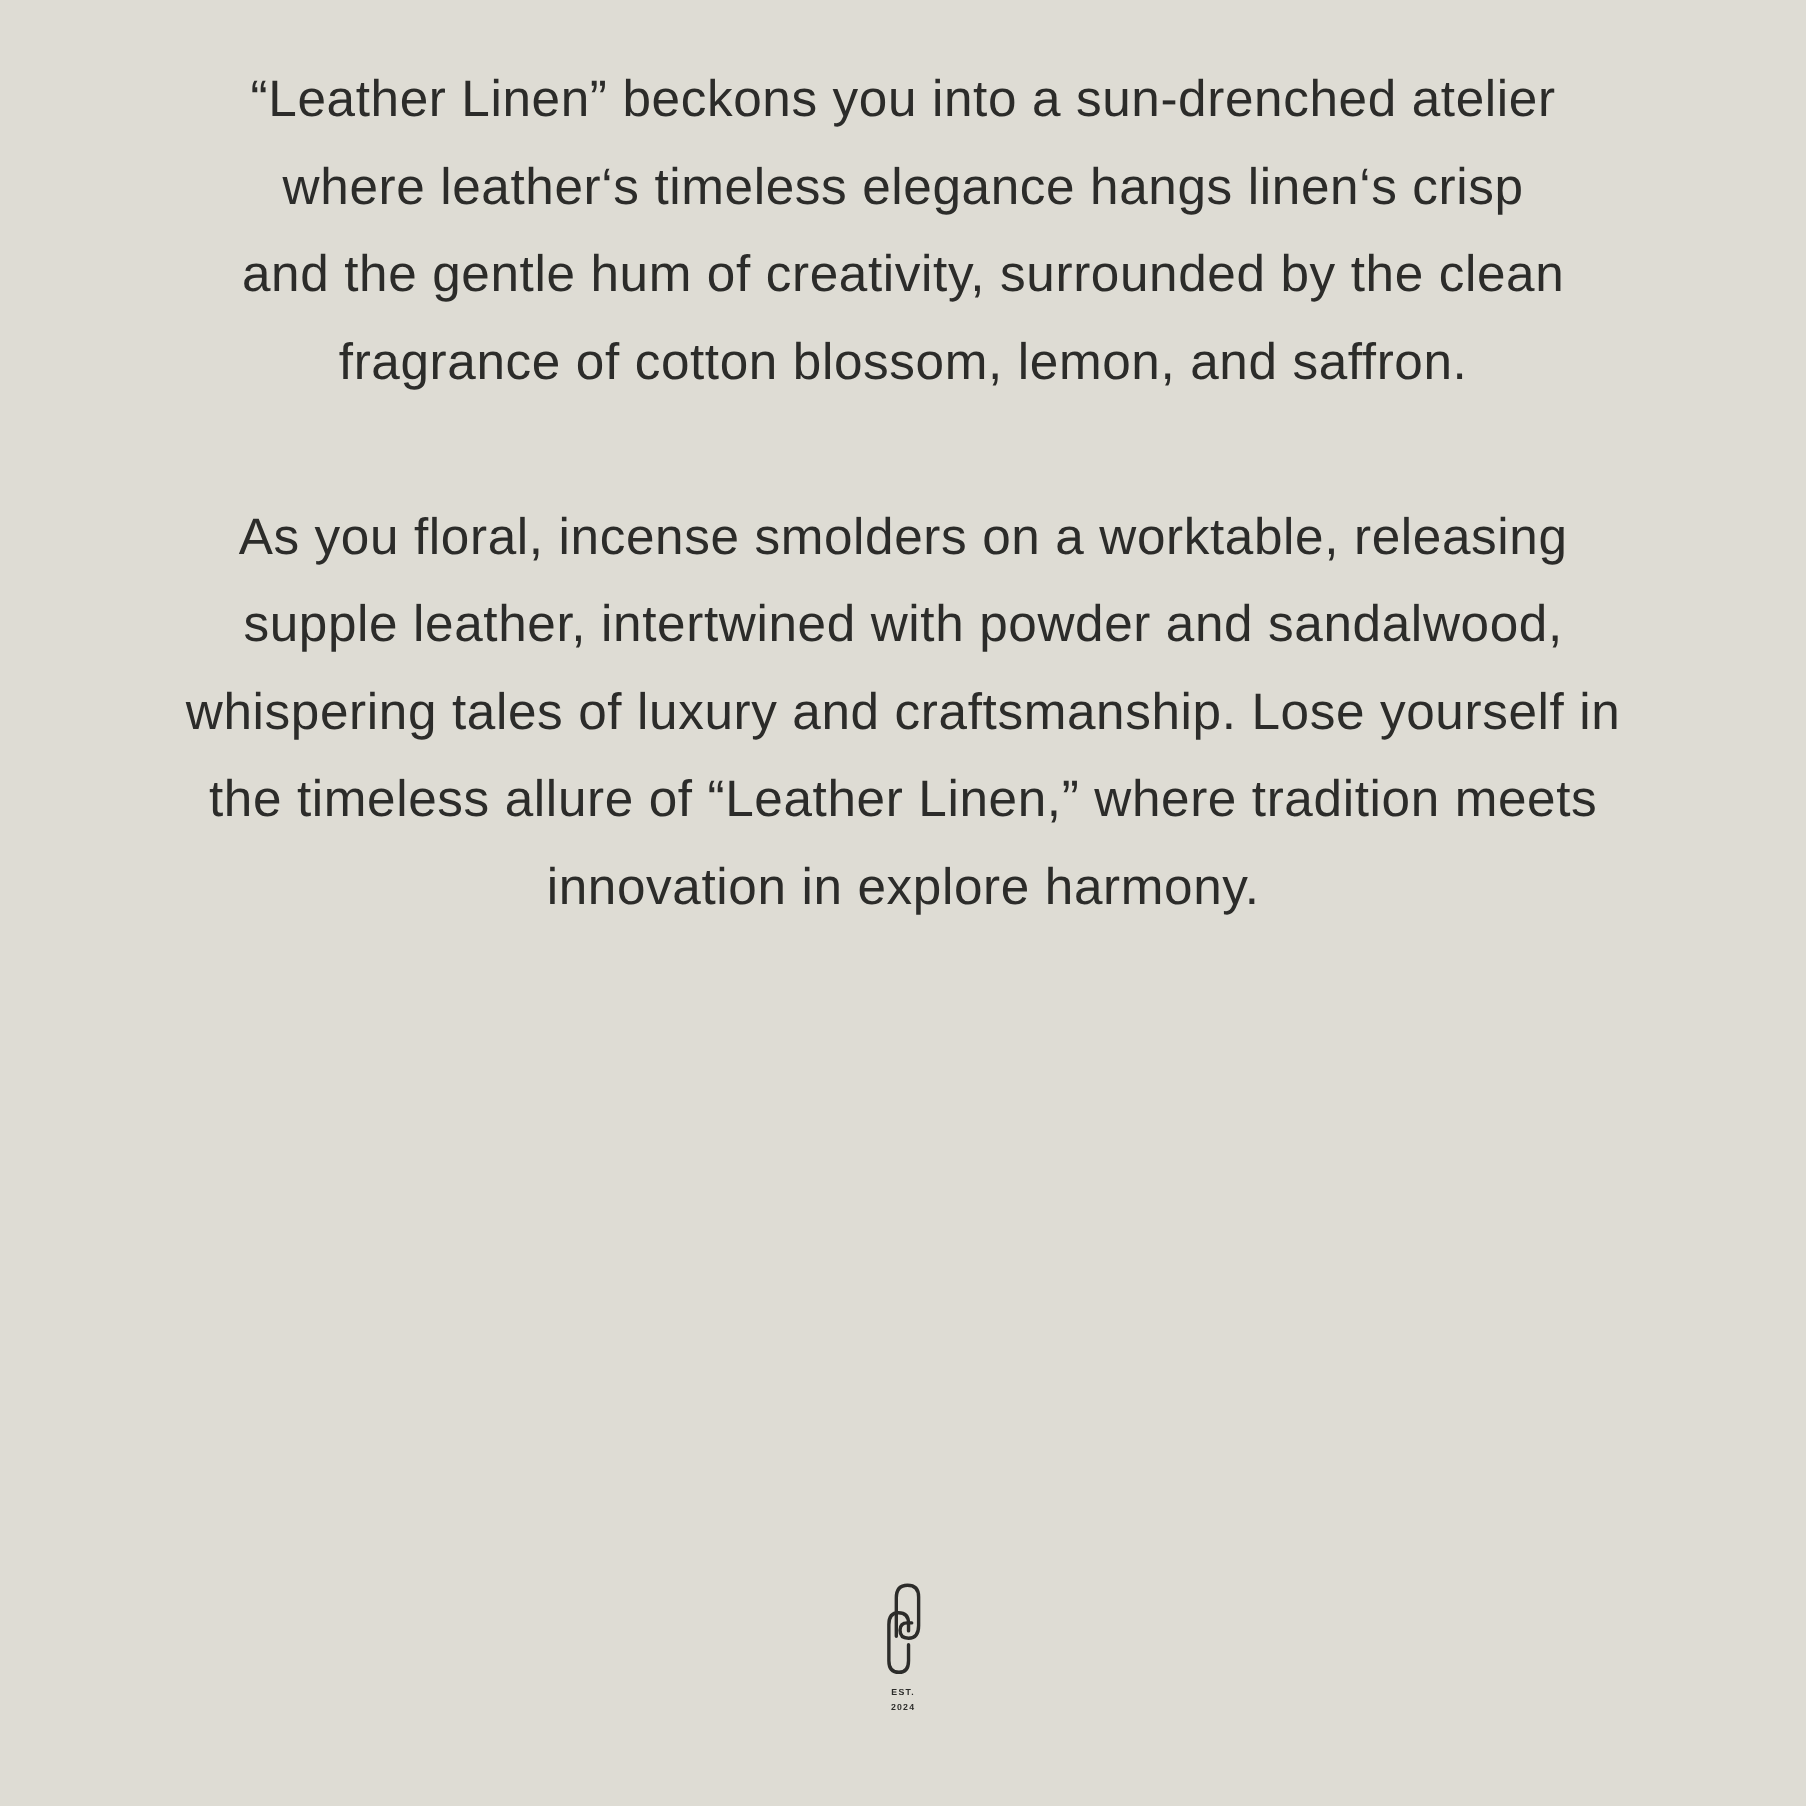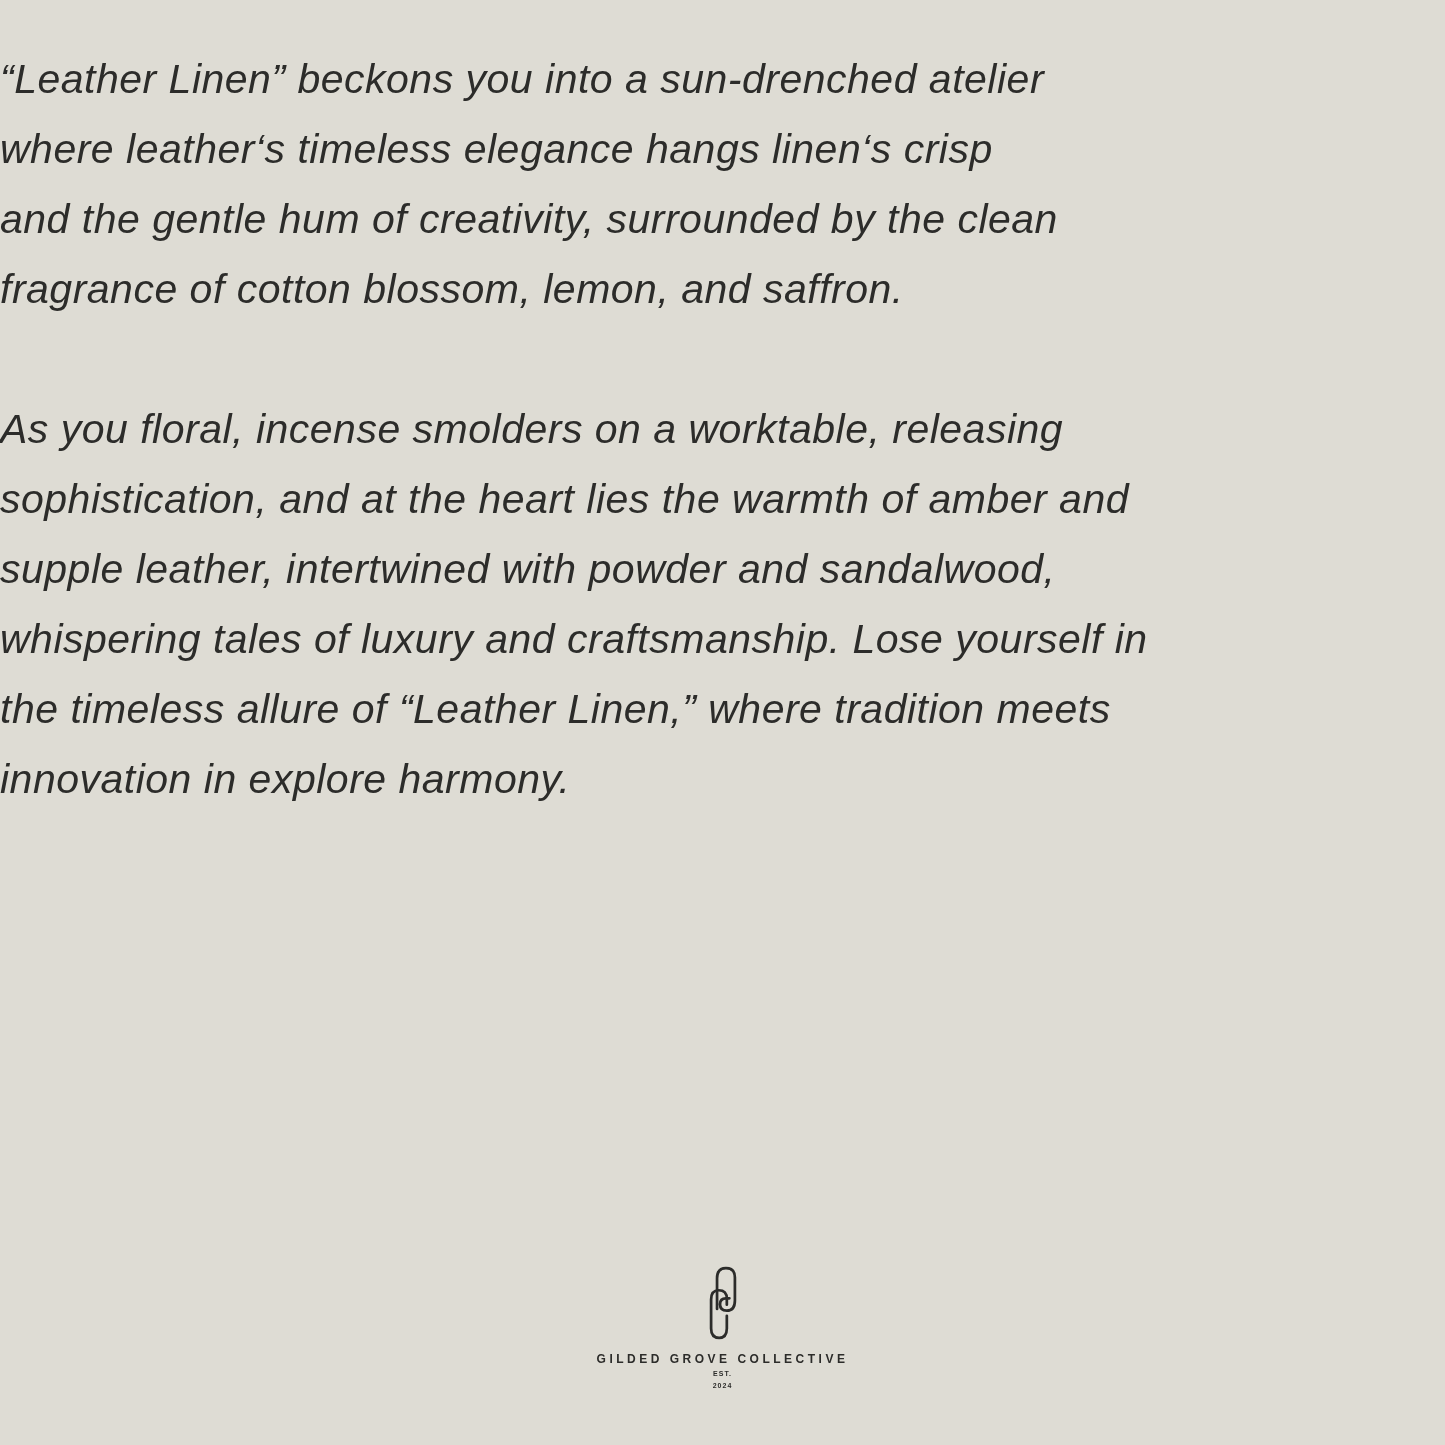--- a/index.html
+++ b/index.html
@@ -14,23 +14,22 @@
     overflow: hidden;
   }
   .page {
     position: relative;
     width: 1445px;
     height: 1445px;
     background: #dedcd4;
   }
   .description {
     padding-top: 44px;
-    text-align: left;
+    text-align: center;
     color: #2c2c2a;
-    font-style: italic;
   }
   .line {
     font-size: 41px;
     line-height: 70px;
     font-weight: 500;
     letter-spacing: 0.5px;
     white-space: nowrap;
   }
   .para-gap {
     height: 70px;
@@ -67,32 +66,30 @@
 
 <div class="page">
 
   <div class="description">
     <div class="line">“Leather Linen” beckons you into a sun-drenched atelier</div>
     <div class="line">where leather‘s timeless elegance hangs linen‘s crisp</div>
     <div class="line">and the gentle hum of creativity, surrounded by the clean</div>
     <div class="line">fragrance of cotton blossom, lemon, and saffron.</div>
     <div class="para-gap"></div>
     <div class="line">As you floral, incense smolders on a worktable, releasing</div>
-    <div class="line">sophistication, and at the heart lies the warmth of amber and</div>
     <div class="line">supple leather, intertwined with powder and sandalwood,</div>
     <div class="line">whispering tales of luxury and craftsmanship. Lose yourself in</div>
     <div class="line">the timeless allure of “Leather Linen,” where tradition meets</div>
     <div class="line">innovation in explore harmony.</div>
   </div>
 
   <div class="logo-block">
     <span class="monogram">
       <svg width="34" height="78" viewBox="0 0 40 90" fill="none" xmlns="http://www.w3.org/2000/svg">
         <path d="M 13 52 V 16 Q 13 4 23.5 4 Q 34 4 34 15 V 42 Q 34 54 24.5 54 Q 16.5 54 16.5 46.5 Q 16.5 39.5 23.5 39.5 H 27.5" stroke="#2c2c2a" stroke-width="3.2" stroke-linecap="round" fill="none"></path>
         <path d="M 24.5 60 V 75 Q 24.5 86 15.5 86 Q 6 86 6 75 V 41 Q 6 30 15 30 Q 24.5 30 24.5 40 V 47" stroke="#2c2c2a" stroke-width="3.2" stroke-linecap="round" fill="none"></path>
       </svg>
     </span>
-    <div class="brand-name">GILDED GROVE COLLECTIVE</div>
     <div class="est-line">EST.</div>
     <div class="est-line">2024</div>
   </div>
 
 </div>
 
 </body></html>

